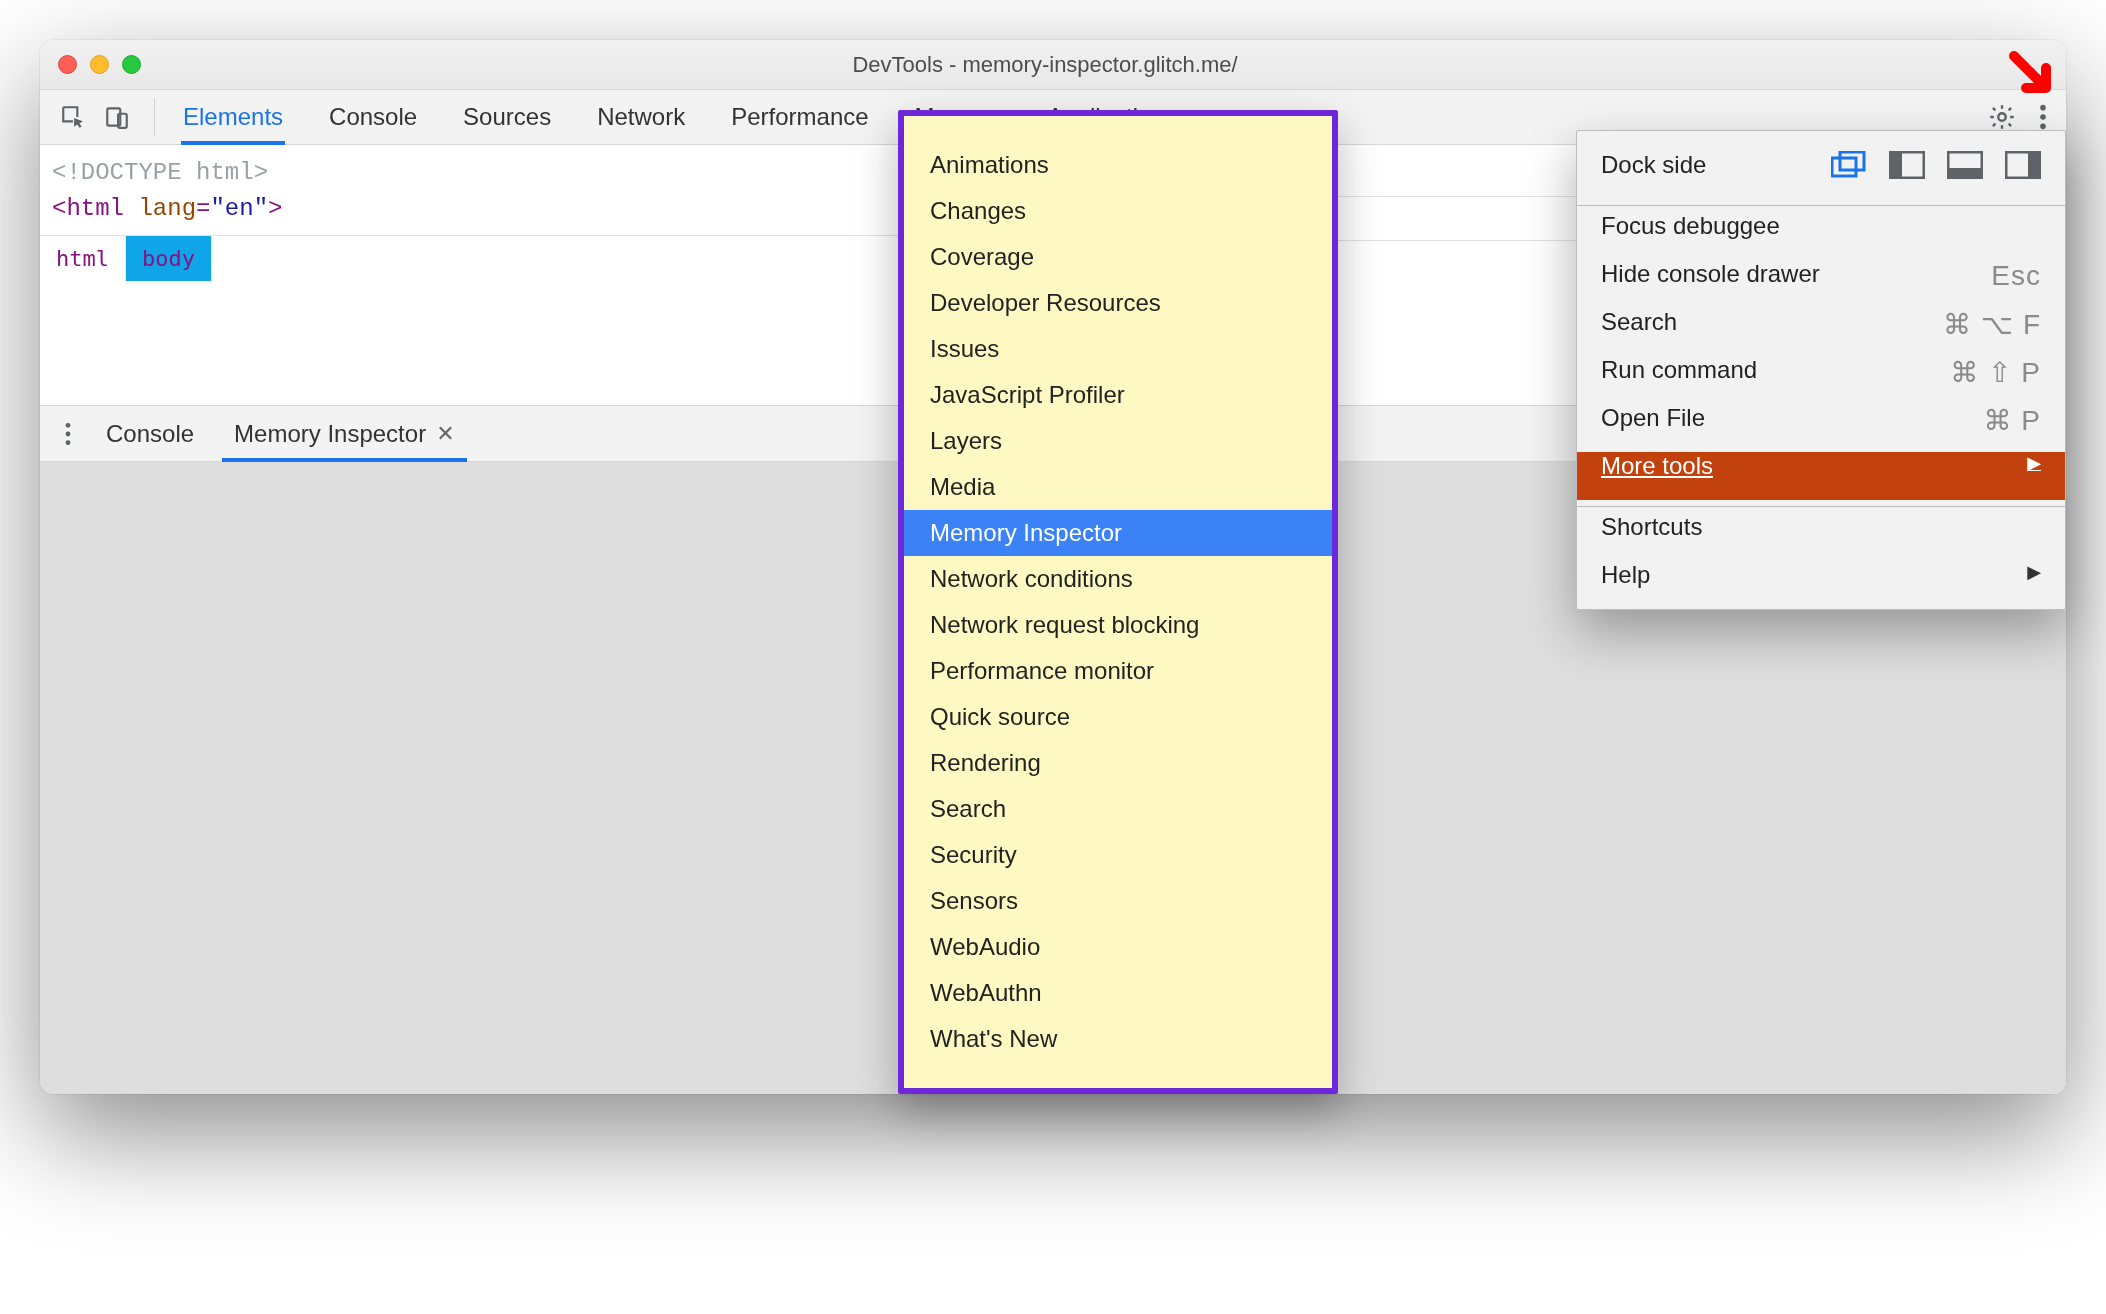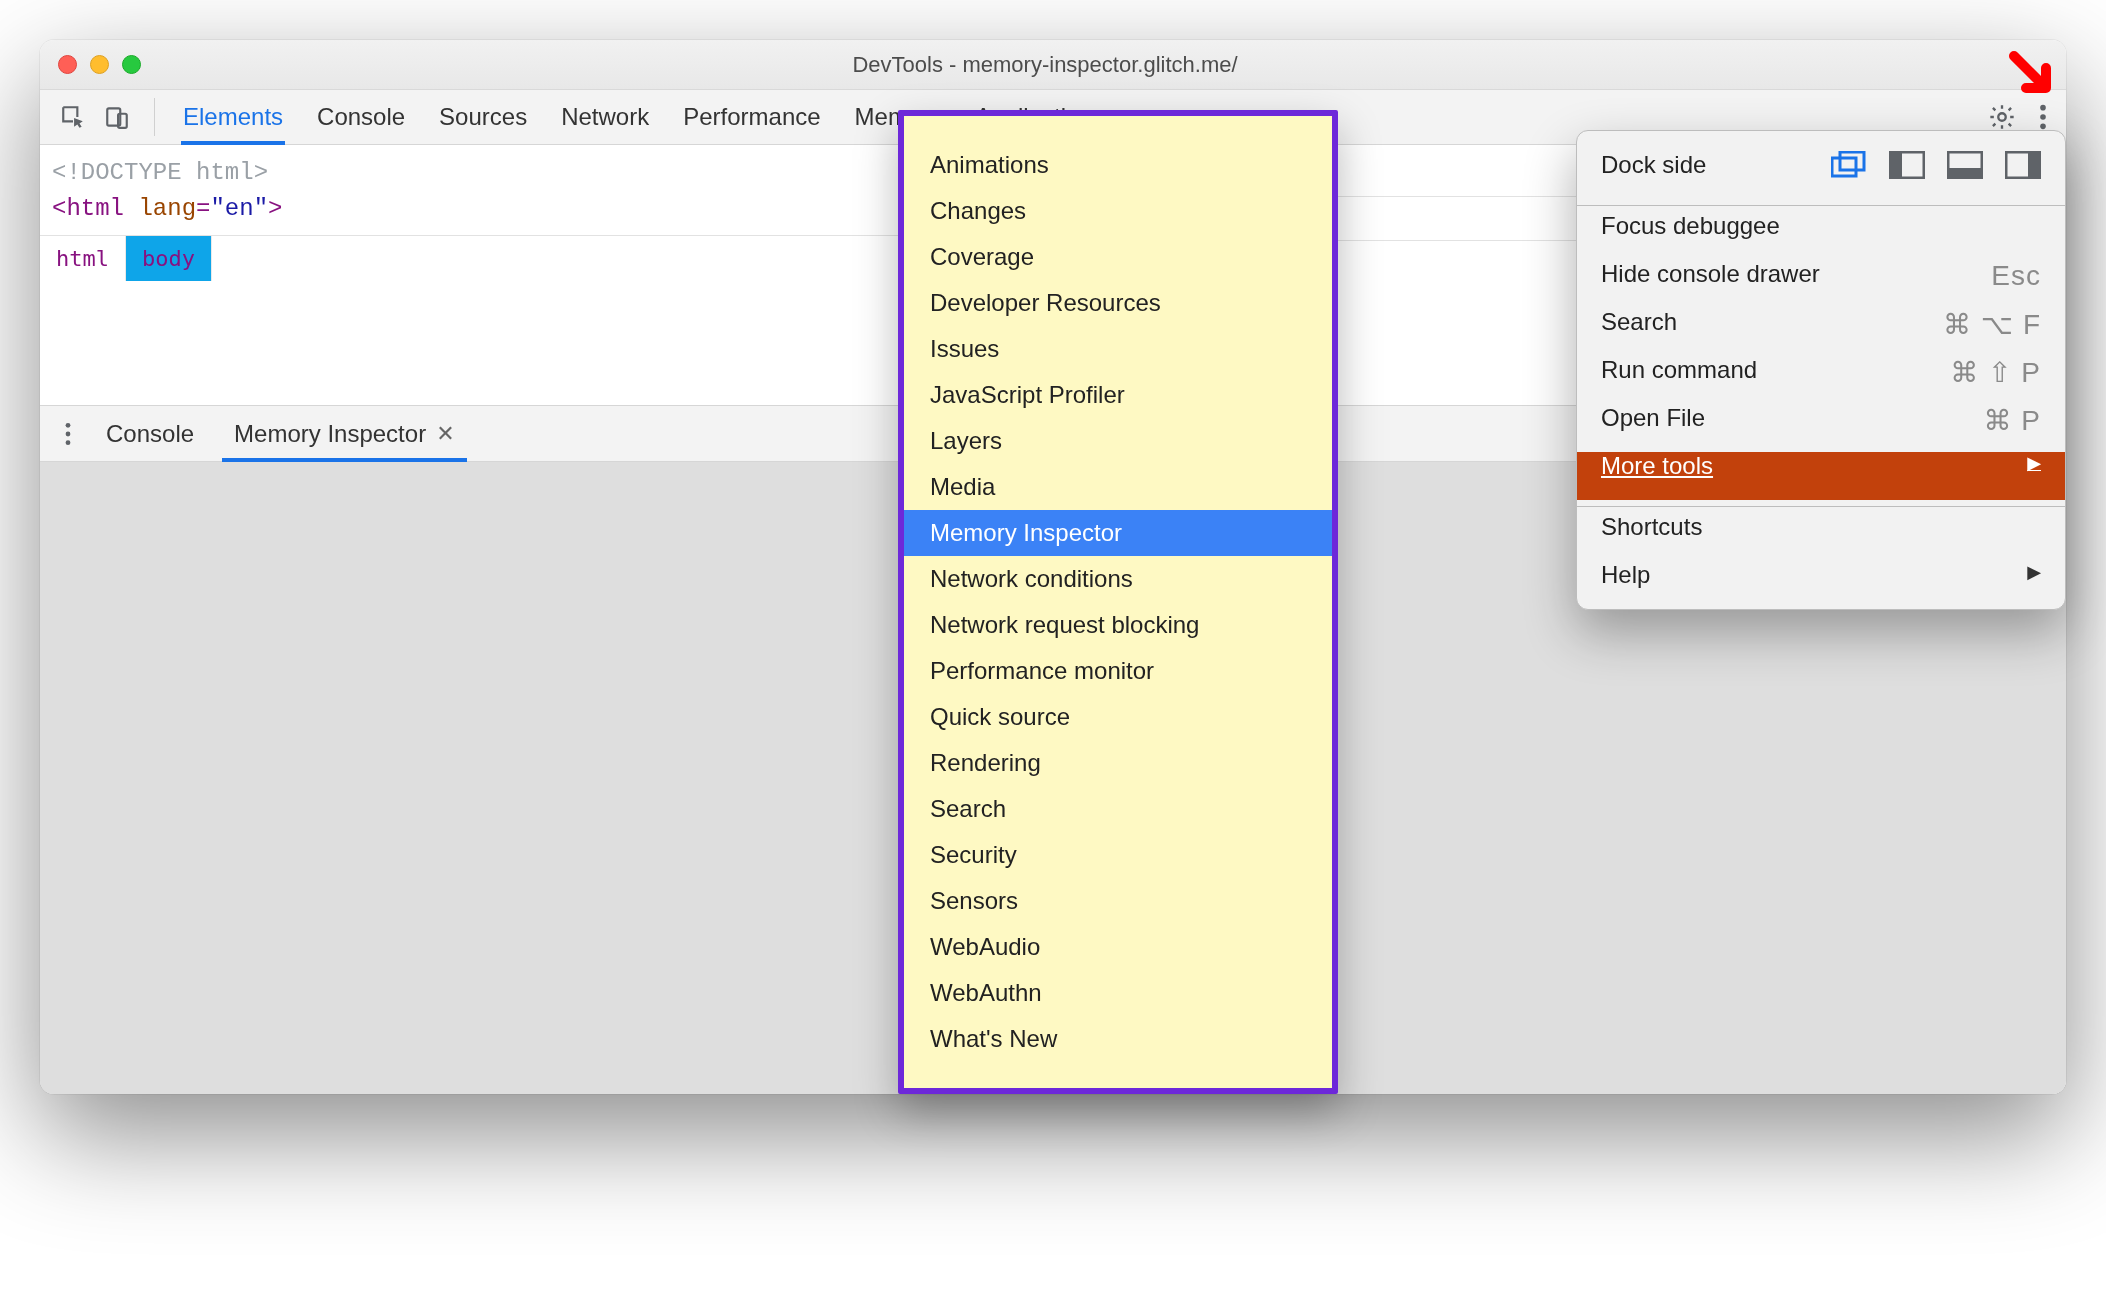--- a/index.html
+++ b/index.html
@@ -16,21 +16,21 @@
   .dot { width:19px; height:19px; border-radius:50%; }
   .dot.red { background:#ff5f56; border:1px solid #e0443e; }
   .dot.yellow { background:#ffbd2e; border:1px solid #dea123; }
   .dot.green { background:#27c93f; border:1px solid #1aab29; }
   .title { position:absolute; left:0; right:16px; text-align:center; font-size:22px; color:#4c4c4c; pointer-events:none;}
 
   
   .toolbar { height:55px; background:#f3f3f3; border-bottom:1px solid #d6d6d6; display:flex; align-items:stretch; padding-left:14px; }
   .tb-iconbox { display:flex; align-items:center; gap:18px; padding:0 14px 0 6px; }
   .tb-divider { width:1px; background:#d0d0d0; margin:8px 10px; }
-  .tabs { display:flex; align-items:stretch; gap:34px; padding-left:18px; }
+  .tabs { display:flex; align-items:stretch; gap:46px; padding-left:18px; }
   .tab { display:flex; align-items:center; font-size:24px; color:#333; position:relative; cursor:default;}
   .tab.active { color:#1a73e8; }
   .tab.active::after { content:""; position:absolute; left:-2px; right:-2px; bottom:-1px; height:4px; background:#1a73e8; }
   .tb-right { margin-left:auto; display:flex; align-items:center; gap:22px; padding-right:18px; }
   .more-chev { font-size:24px; color:#5f6368; }
 
   
   .content { position:relative; display:flex; height:calc(100% - 50px - 55px); }
   .pane-left { width:46.2%; border-right:1px solid #d6d6d6; display:flex; flex-direction:column; }
   .pane-right { flex:1; background:#fff; display:flex; flex-direction:column; }
@@ -59,21 +59,21 @@
   .dtab.active::after { content:""; position:absolute; left:8px; right:8px; bottom:-1px; height:4px; background:#1a73e8; }
   .dtab .close { margin-left:10px; color:#666; font-size:22px; }
   .drawer-body { flex:1; display:flex; align-items:flex-start; justify-content:center; padding-top:150px; color:#5f6368; font-size:26px; background:#dedede;}
 
   
   .submenu { position:absolute; left:898px; top:110px; width:440px; background:#fef9c3; border:6px solid #6d28d9; border-radius:2px; box-shadow:0 18px 44px rgba(0,0,0,.28); padding:26px 0; z-index:50;}
   .submenu .item { height:46px; display:flex; align-items:center; padding:0 26px; font-size:24px; color:#222;}
   .submenu .item.hl { background:#3b82f6; color:#fff; }
 
   
-  .mainmenu { position:absolute; right:40px; top:130px; width:490px; background:#f2f2f2; border:1px solid #bdbdbd; border-radius:12px; box-shadow:0 22px 52px rgba(0,0,0,.32); z-index:60;}
+  .mainmenu { position:absolute; right:40px; top:130px; width:490px; background:#f2f2f2; border:1px solid #bdbdbd; border-radius:2px; box-shadow:0 22px 52px rgba(0,0,0,.32); z-index:60;}
   .mainmenu .row { min-height:48px; display:flex; padding:0 24px; font-size:24px; color:#222;}
   .mainmenu .row.hl { background:#c2410c; color:#fff;text-decoration:underline; }
   .mainmenu .sep { height:1px; background:#bdbdbd; margin:6px 0;}
   .mainmenu .shortcut { margin-left:auto; color:#8a8a8a; font-size:28px; letter-spacing:1px;}
   .mainmenu .arrow { margin-left:auto; color:#333; font-size:18px;}
   .mainmenu .row.hl .arrow { color:#fff;}
   .mainmenu .dockrow { height:68px; display:flex; align-items:center; padding:0 24px;}
   .dockicons { margin-left:auto; display:flex; gap:22px;}
   .dockicon { width:36px; height:28px; }
 

